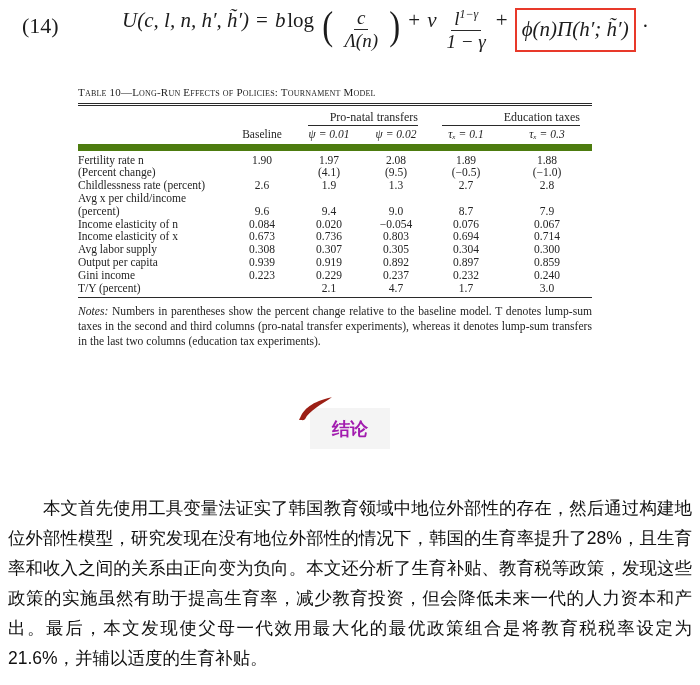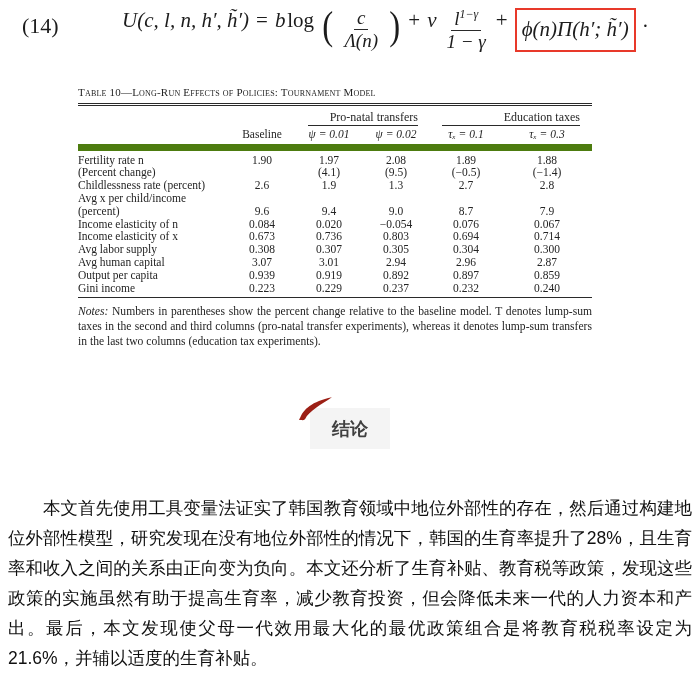--- a/index.html
+++ b/index.html
@@ -121,21 +121,21 @@
     height: 41px;
     background: #f4f4f4;
     margin: 59px auto 0;
     display: flex;
     align-items: center;
     justify-content: center;
   }
   .badge-label {
     font-size: 18px;
     font-weight: bold;
-    color: #404040;
+    color: #a21caf;
     font-family: "Liberation Sans", sans-serif;
   }
   .brush {
     position: absolute;
     left: -13px;
     top: -10px;
     width: 38px;
     height: 22px;
     transform: rotate(-6deg);
   }
@@ -218,21 +218,21 @@
           <td class="val">2.08</td>
           <td class="val">1.89</td>
           <td class="val">1.88</td>
         </tr>
         <tr>
           <td class="rowlabel">(Percent change)</td>
           <td class="val"></td>
           <td class="val">(4.1)</td>
           <td class="val">(9.5)</td>
           <td class="val">(−0.5)</td>
-          <td class="val">(−1.4)</td>
+          <td class="val">(−1.0)</td>
         </tr>
         <tr>
           <td class="rowlabel">Childlessness rate (percent)</td>
           <td class="val">2.6</td>
           <td class="val">1.9</td>
           <td class="val">1.3</td>
           <td class="val">2.7</td>
           <td class="val">2.8</td>
         </tr>
         <tr>
@@ -261,42 +261,42 @@
         </tr>
         <tr>
           <td class="rowlabel">Avg labor supply</td>
           <td class="val">0.308</td>
           <td class="val">0.307</td>
           <td class="val">0.305</td>
           <td class="val">0.304</td>
           <td class="val">0.300</td>
         </tr>
         <tr>
-          <td class="rowlabel">Avg human capital</td>
-          <td class="val">3.07</td>
-          <td class="val">3.01</td>
-          <td class="val">2.94</td>
-          <td class="val">2.96</td>
-          <td class="val">2.87</td>
-        </tr>
-        <tr>
           <td class="rowlabel">Output per capita</td>
           <td class="val">0.939</td>
           <td class="val">0.919</td>
           <td class="val">0.892</td>
           <td class="val">0.897</td>
           <td class="val">0.859</td>
         </tr>
         <tr>
           <td class="rowlabel">Gini income</td>
           <td class="val">0.223</td>
           <td class="val">0.229</td>
           <td class="val">0.237</td>
           <td class="val">0.232</td>
           <td class="val">0.240</td>
+        </tr>
+        <tr>
+          <td class="rowlabel">T/Y (percent)</td>
+          <td class="val"></td>
+          <td class="val">2.1</td>
+          <td class="val">4.7</td>
+          <td class="val">1.7</td>
+          <td class="val">3.0</td>
         </tr>
       </tbody>
   </table>
   <p class="notes"><span class="notes-label">Notes:</span> <span>Numbers in parentheses show the percent change relative to the baseline model. T denotes lump-sum taxes in the second and third columns (pro-natal transfer experiments), whereas it denotes lump-sum transfers in the last two columns (education tax experiments).</span></p>
 </div>
 
 <div class="badge">
   <svg class="brush" viewBox="0 0 38 22" aria-hidden="true">
     <path d="M2 19 C6 10, 16 3, 36 1 C25 7, 12 12, 7 20 C5 21, 3 21, 2 19 Z" fill="#9c1f15"></path>
     <path d="M1 20 C2 18, 4 17, 6 18 C5 20, 3 21, 1 20 Z" fill="#9c1f15"></path>

